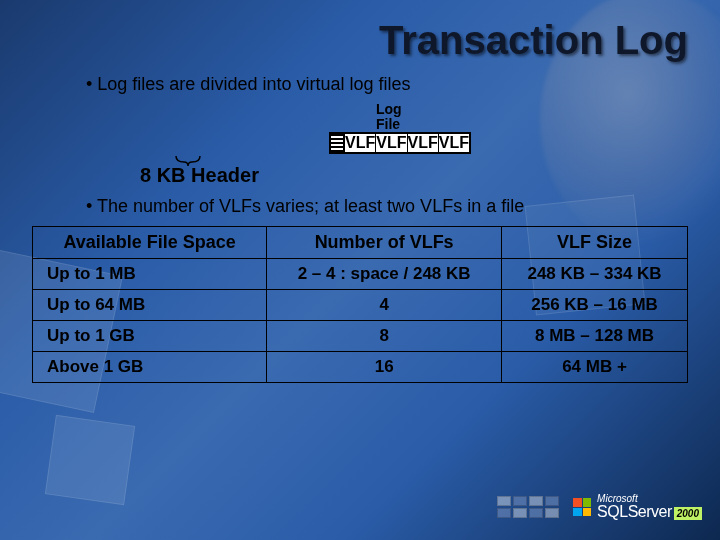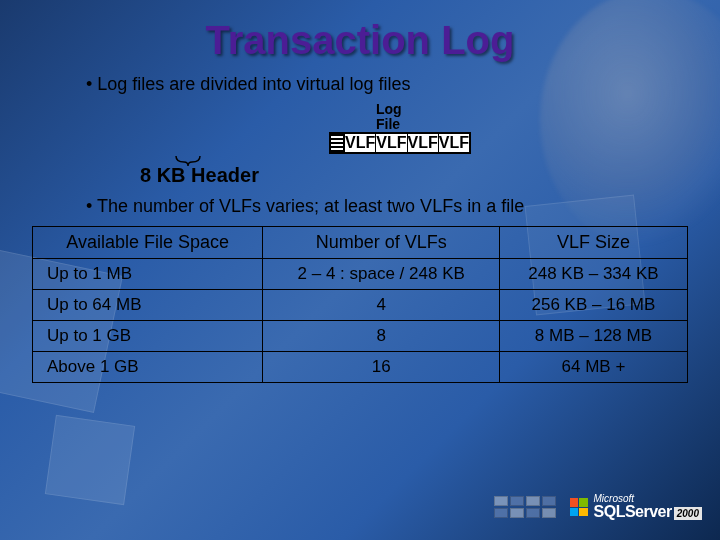--- a/index.html
+++ b/index.html
@@ -27,24 +27,24 @@
     background: radial-gradient(ellipse at 40% 40%, rgba(240,220,200,0.25) 0%, rgba(200,180,170,0.15) 40%, transparent 70%);
     border-radius: 50%;
     filter: blur(2px);
   }
   .slide {
     position: relative;
     width: 100%; height: 100%;
     padding: 18px 32px 0 32px;
   }
   h1.title {
-    text-align: center;
+    text-align: right;
     font-size: 40px;
     font-weight: bold;
-    color: #4c1d95;
+    color: #0f172a;
     text-shadow: 2px 2px 3px rgba(0,0,0,0.5);
   }
   h2.subtitle {
     text-align: center;
     font-size: 26px;
     color: #2aa060;
     margin-top: -2px;
     text-shadow: 1px 1px 2px rgba(0,0,0,0.4);
   }
   .content { margin-top: 10px; }
@@ -113,21 +113,21 @@
     width: 100%;
     border-collapse: collapse;
     margin-top: 8px;
     font-size: 17px;
     background: transparent;
   }
   table.vlf-table th, table.vlf-table td {
     border: 1.5px solid #000;
     padding: 5px 6px;
     text-align: center;
-    font-weight: normal;
+    font-weight: bold;
   }
   table.vlf-table th {
     font-size: 18px;
   }
   table.vlf-table tr:nth-child(1) td:first-child,
   table.vlf-table th:first-child { text-align: center; }
   table.vlf-table td.left { text-align: left; padding-left: 14px; }
 
   .footer {
     position: absolute;
@@ -150,23 +150,23 @@
     display: flex; align-items: center; gap: 6px;
     color: #fff;
   }
   .ms-flag {
     width: 18px; height: 18px;
     display: grid; grid-template-columns: 1fr 1fr; grid-template-rows: 1fr 1fr; gap: 1px;
   }
   .ms-flag span:nth-child(1){background:#f25022;} .ms-flag span:nth-child(2){background:#7fba00;}
   .ms-flag span:nth-child(3){background:#00a4ef;} .ms-flag span:nth-child(4){background:#ffb900;}
   .sql-txt { font-size: 10px; line-height: 1; }
-  .sql-txt .big { font-size: 16px; font-weight: bold; letter-spacing: -0.5px; }
+  .sql-txt .big { font-size: 16px; font-weight: normal; letter-spacing: -0.5px; }
   .y2k {
-    background: #e5e5e5; color: #000; font-size: 10px; padding: 1px 3px;
+    background: #bef264; color: #000; font-size: 10px; padding: 1px 3px;
     font-style: italic; font-weight: bold; margin-left: 2px;
   }
 </style>
 </head>
 <body>
 
 <div class="bg-shapes">
   <div class="face"></div>
   <div class="bg-square" style="left:-30px;top:260px;width:140px;height:140px;transform:rotate(12deg);"></div>
   <div class="bg-square" style="left:50px;top:420px;width:80px;height:80px;transform:rotate(8deg);"></div>

